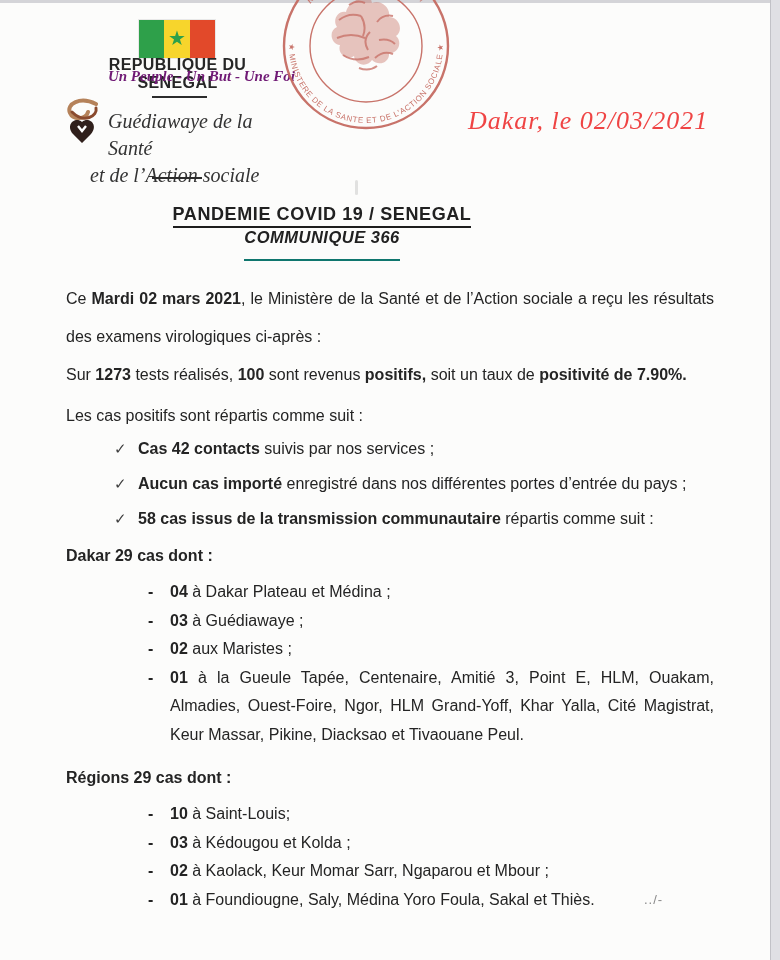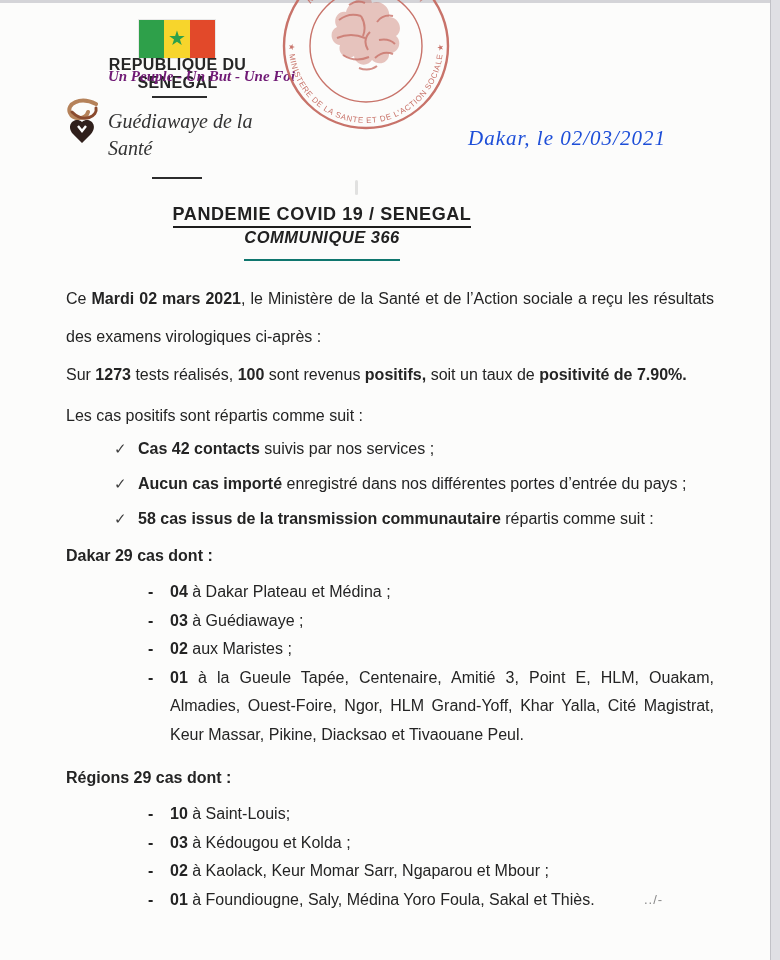--- a/index.html
+++ b/index.html
@@ -42,21 +42,21 @@
 
   
   .stamp{position:absolute;left:278px;top:-42px;width:176px;height:176px;opacity:.92;}
   .stamp-stroke{stroke:var(--stamp);fill:none;}
   .stamp-fill{fill:var(--stamp);}
   .stamp text{fill:var(--stamp);}
   .stamp .ring-text-top{font-family:"Liberation Serif",serif;font-size:9.5px;font-style:italic;letter-spacing:2px;}
   .stamp .ring-text-bottom{font-family:"Liberation Sans",sans-serif;font-size:8px;letter-spacing:.6px;}
 
   
-  .date-line{position:absolute;left:468px;top:106px;width:260px;font-family:"Liberation Serif",serif;font-style:italic;font-size:21px;letter-spacing:1px;color:#1d4ed8;margin-top:20px;}
+  .date-line{position:absolute;left:468px;top:106px;width:260px;font-family:"Liberation Serif",serif;font-style:italic;font-size:26px;letter-spacing:1px;color:#ef4444;}
 
   .smudge{position:absolute;left:355px;top:180px;width:3px;height:15px;background:#cfcfcf;opacity:.6;border-radius:2px;}
 
   
   .title-block{position:absolute;left:0;top:204px;width:644px;text-align:center;}
   .title-1{display:inline-block;font-size:18px;font-weight:700;letter-spacing:.6px;border-bottom:2.5px solid #1d1d1d;padding-bottom:1px;}
   .title-2{display:inline-block;margin-top:0;font-size:16.5px;font-weight:700;font-style:italic;letter-spacing:.5px;border-bottom:2px solid #0f766e;padding-bottom:12px;}
 
   
   .body{position:absolute;left:66px;top:280px;width:648px;font-size:16px;color:#242424;}
@@ -99,20 +99,21 @@
     <svg viewBox="0 0 46 52" width="46" height="52">
       <path d="M36 6 C20 -2 6 6 10 15 C13 22 26 22 28 14" fill="none" stroke="#b5825a" stroke-width="4" stroke-linecap="round"></path>
       <path d="M12 14 C24 26 38 18 36 10" fill="none" stroke="#8a4a2e" stroke-width="3" stroke-linecap="round"></path>
       <path d="M22 24 c-7-6-17 3-9 12 l9 9 9-9 c8-9-2-18-9-12z" fill="#30201c"></path>
       <path d="M18 28 l4 5 4-5" fill="none" stroke="#fff" stroke-width="2.4"></path>
     </svg>
   </div>
 
   <div class="ministry-script">
     <div class="l1">Guédiawaye de la Santé</div>
+    <div class="l2">et de l’Action sociale</div>
   </div>
   <div class="divider d2"></div>
 
   <div class="stamp">
     <svg viewBox="0 0 176 176" width="176" height="176">
       <circle cx="88" cy="88" r="82" class="stamp-stroke" stroke-width="2.4"></circle>
       <circle cx="88" cy="88" r="56" class="stamp-stroke" stroke-width="1.4"></circle>
       <defs>
         <path id="arcTop" d="M 18 88 A 70 70 0 0 1 158 88"></path>
         <path id="arcBottom" d="M 11 88 A 77 77 0 0 0 165 88"></path>

